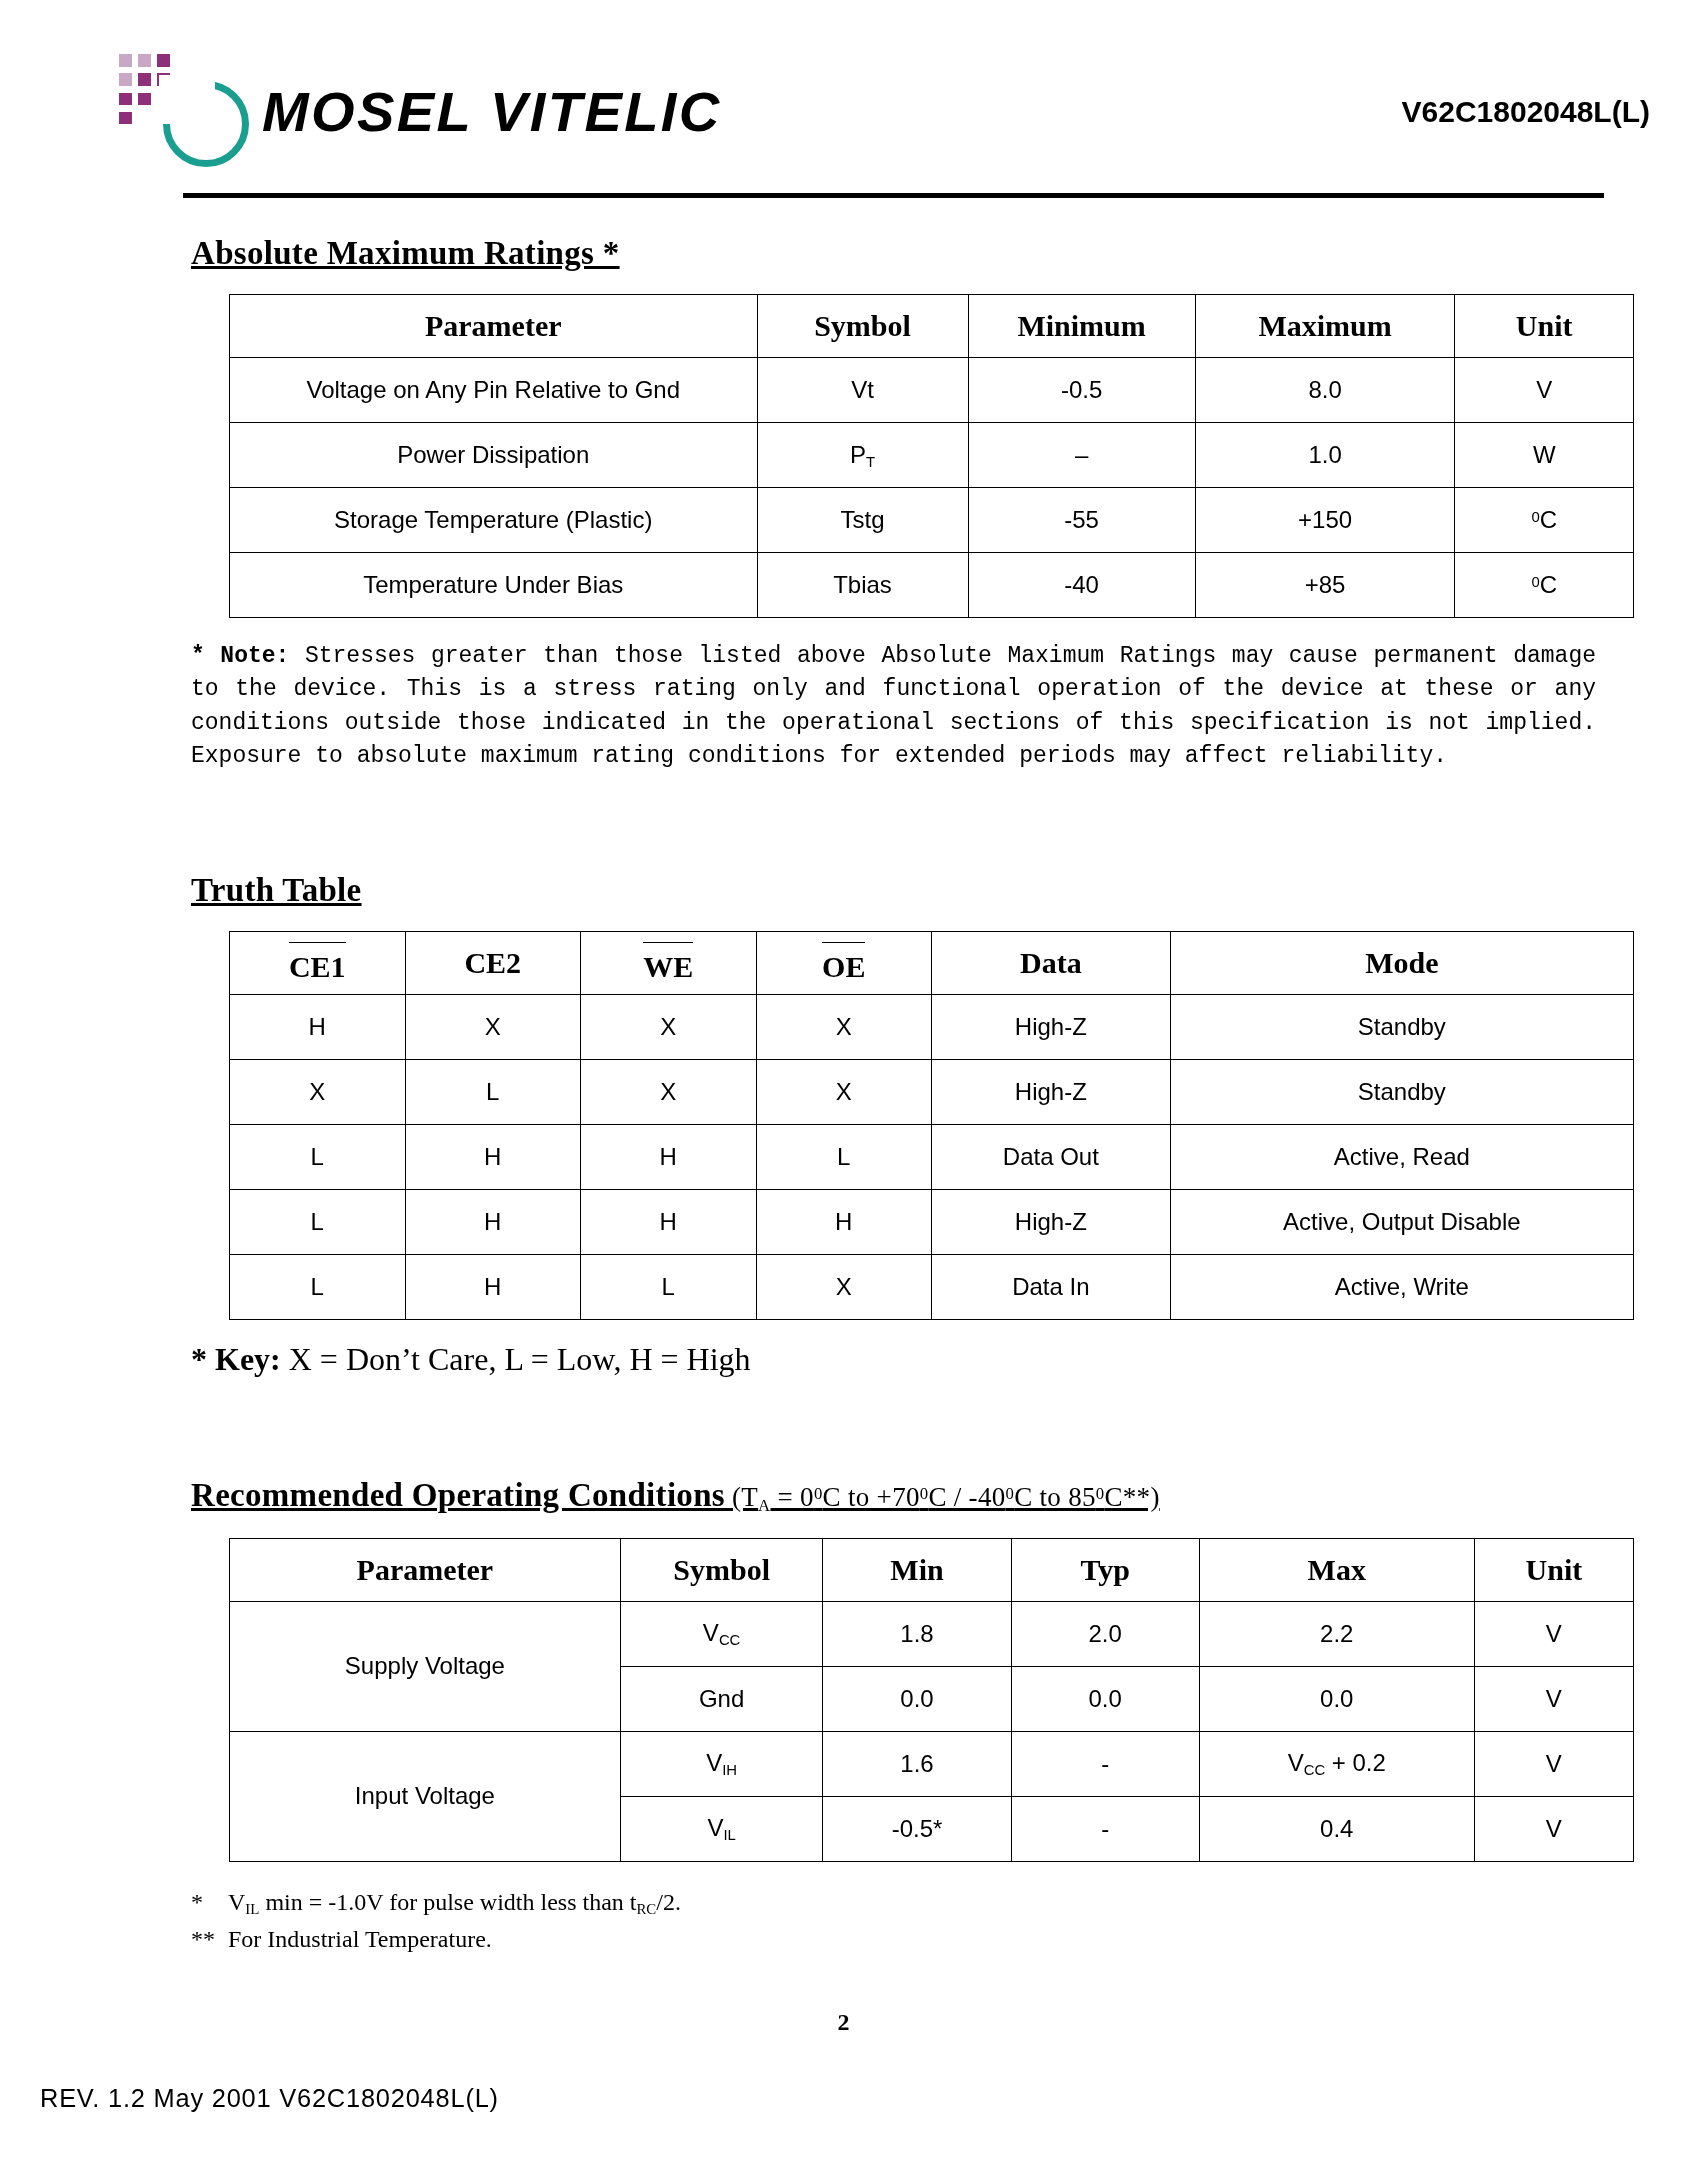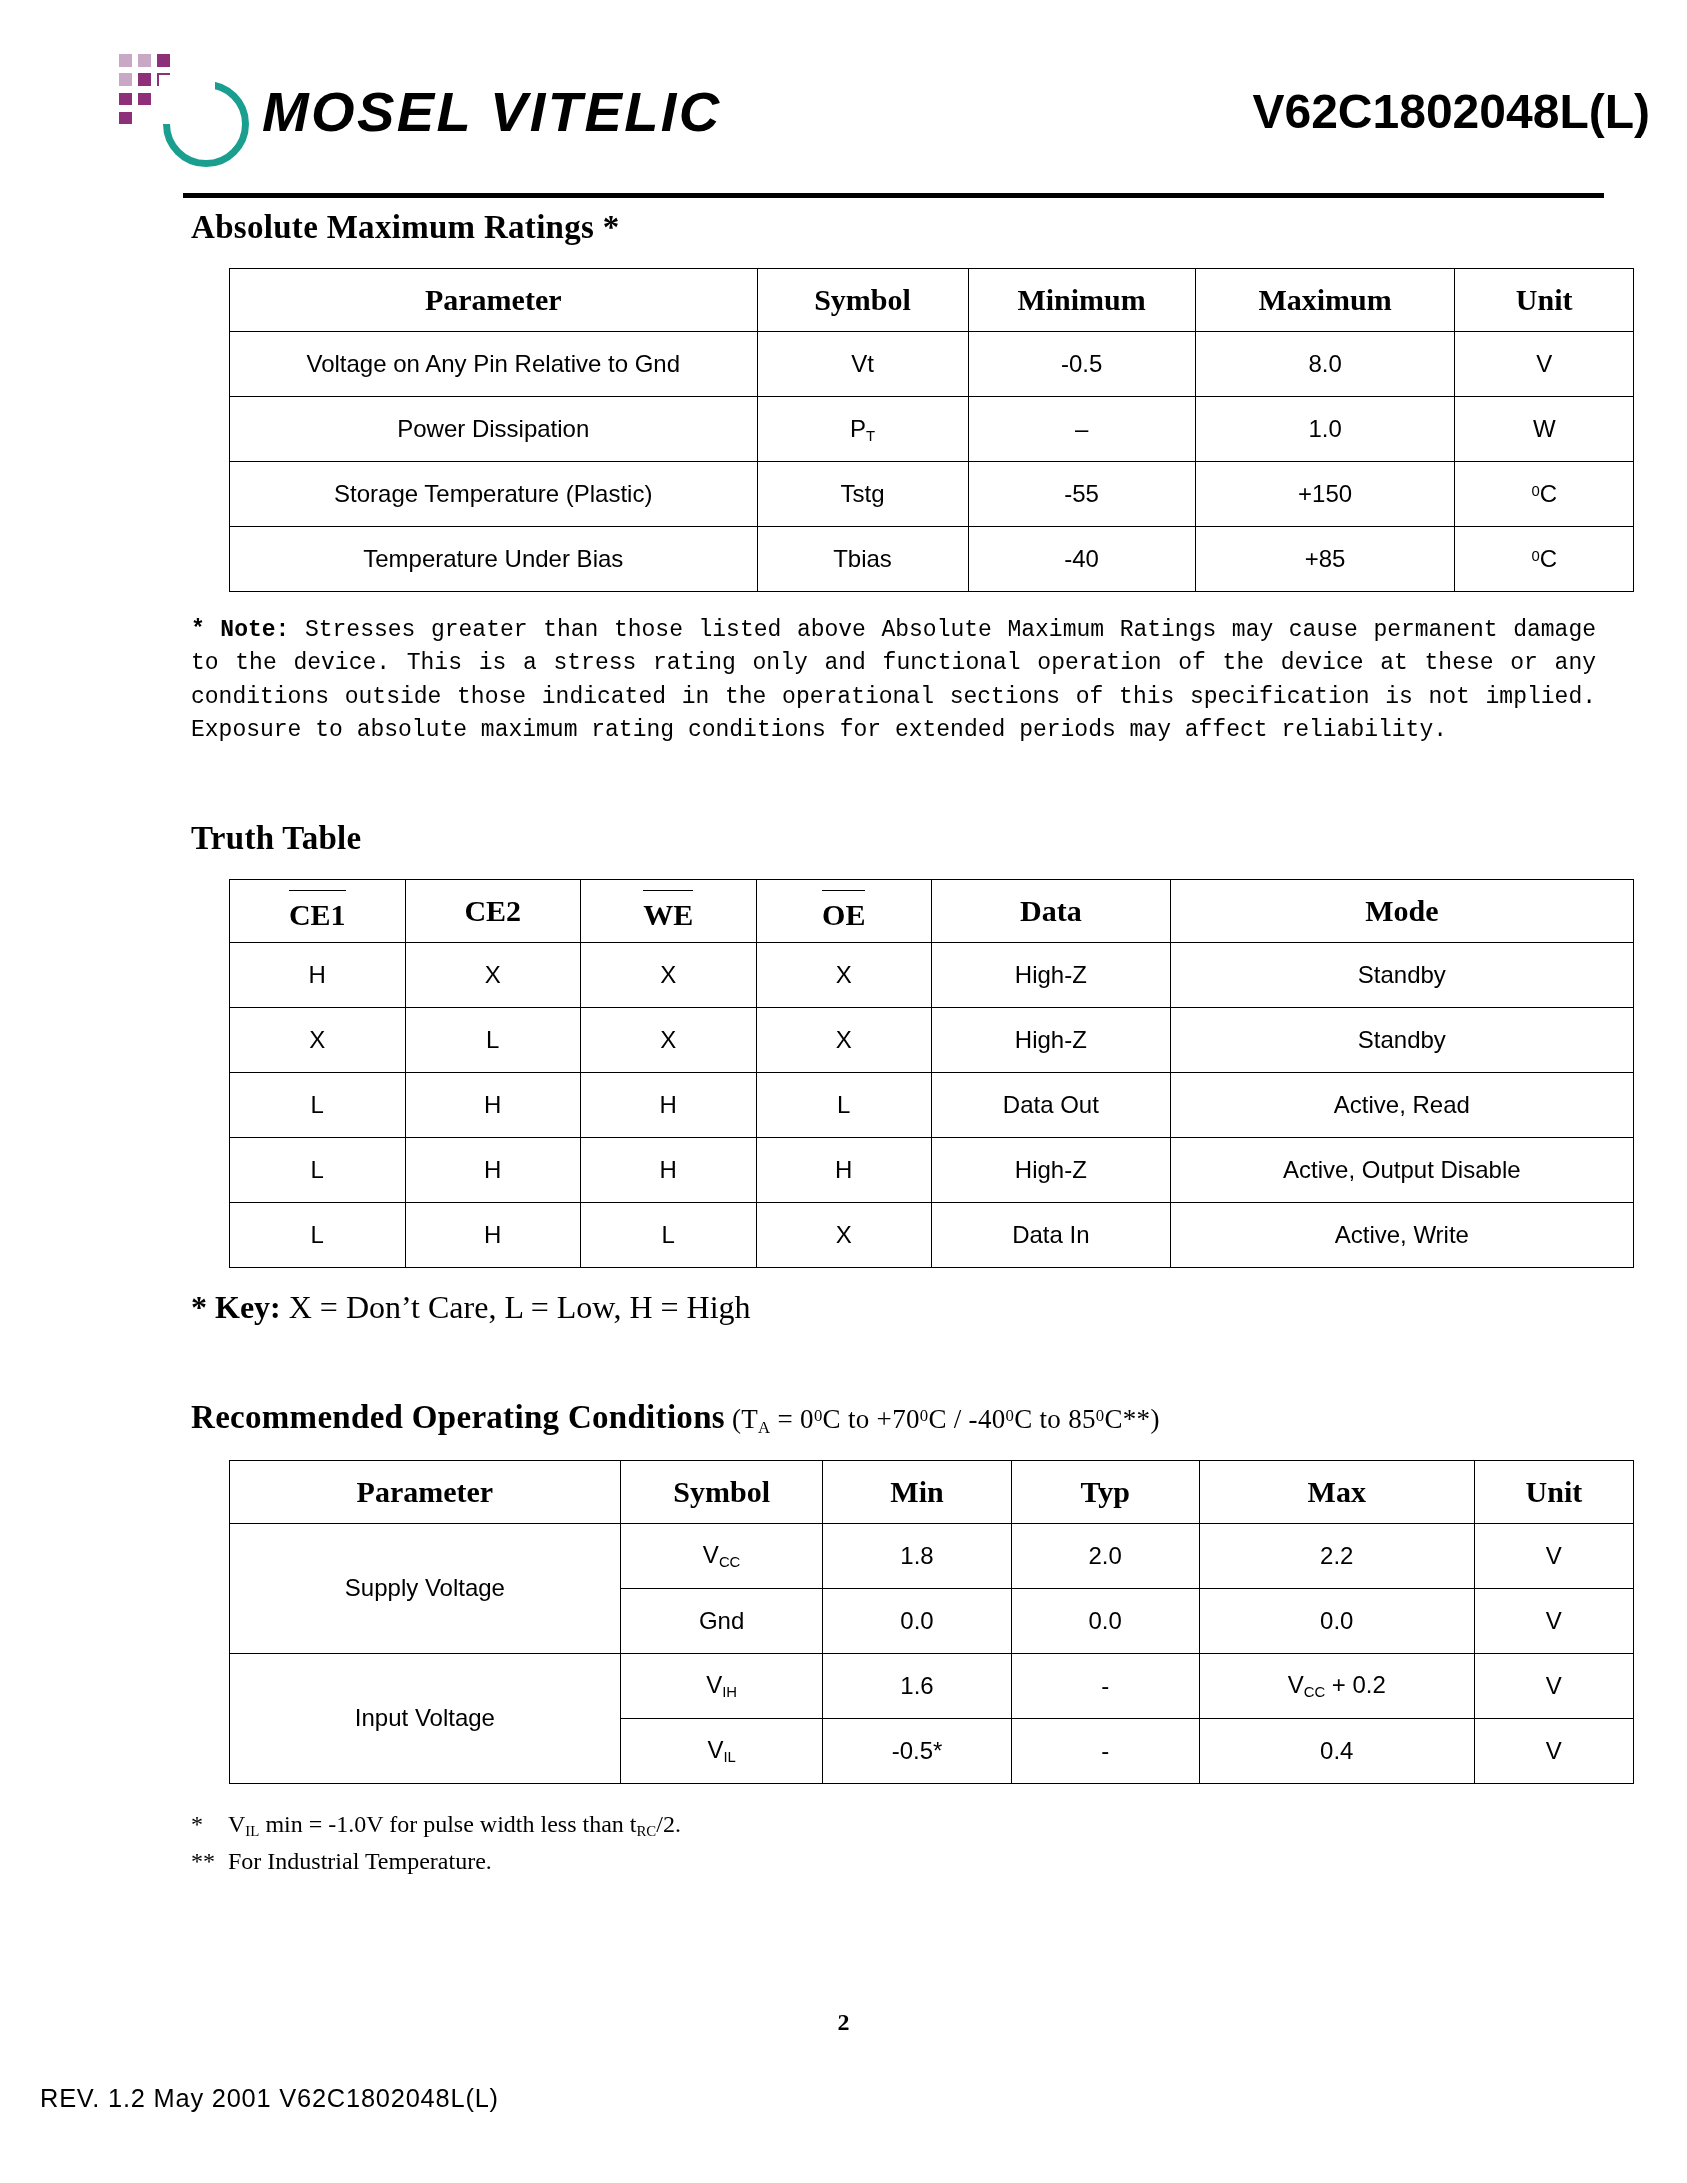--- a/index.html
+++ b/index.html
@@ -80,41 +80,42 @@
     font-weight: bold;
     font-style: italic;
     font-size: 56px;
     letter-spacing: 2.4px;
     margin-left: 8px;
     color: #000;
   }
   .part-number {
     font-family: "Liberation Sans", sans-serif;
     font-weight: bold;
-    font-size: 48px;
+    font-size: 30px;
     letter-spacing: 0px;
     color: #000;
     white-space: nowrap;
   }
   .rule {
     margin: 17.5px 83px 0 183px;
     height: 5.6px;
     background: #000;
   }
 
   
   .content {
     padding: 0 91px 0 191px;
   }
   h2.section-title {
     font-family: "Liberation Serif", serif;
     font-weight: bold;
     font-size: 33px;
-    margin: 11px 0 22px 0;
+    margin: 37px 0 22px 0;
     letter-spacing: 0.3px;
+    text-decoration: underline;
   }
   h2.section-title .sub {
     font-weight: normal;
     font-size: 27px;
   }
 
   table.doc {
     border-collapse: collapse;
     width: 100%;
     table-layout: fixed;

